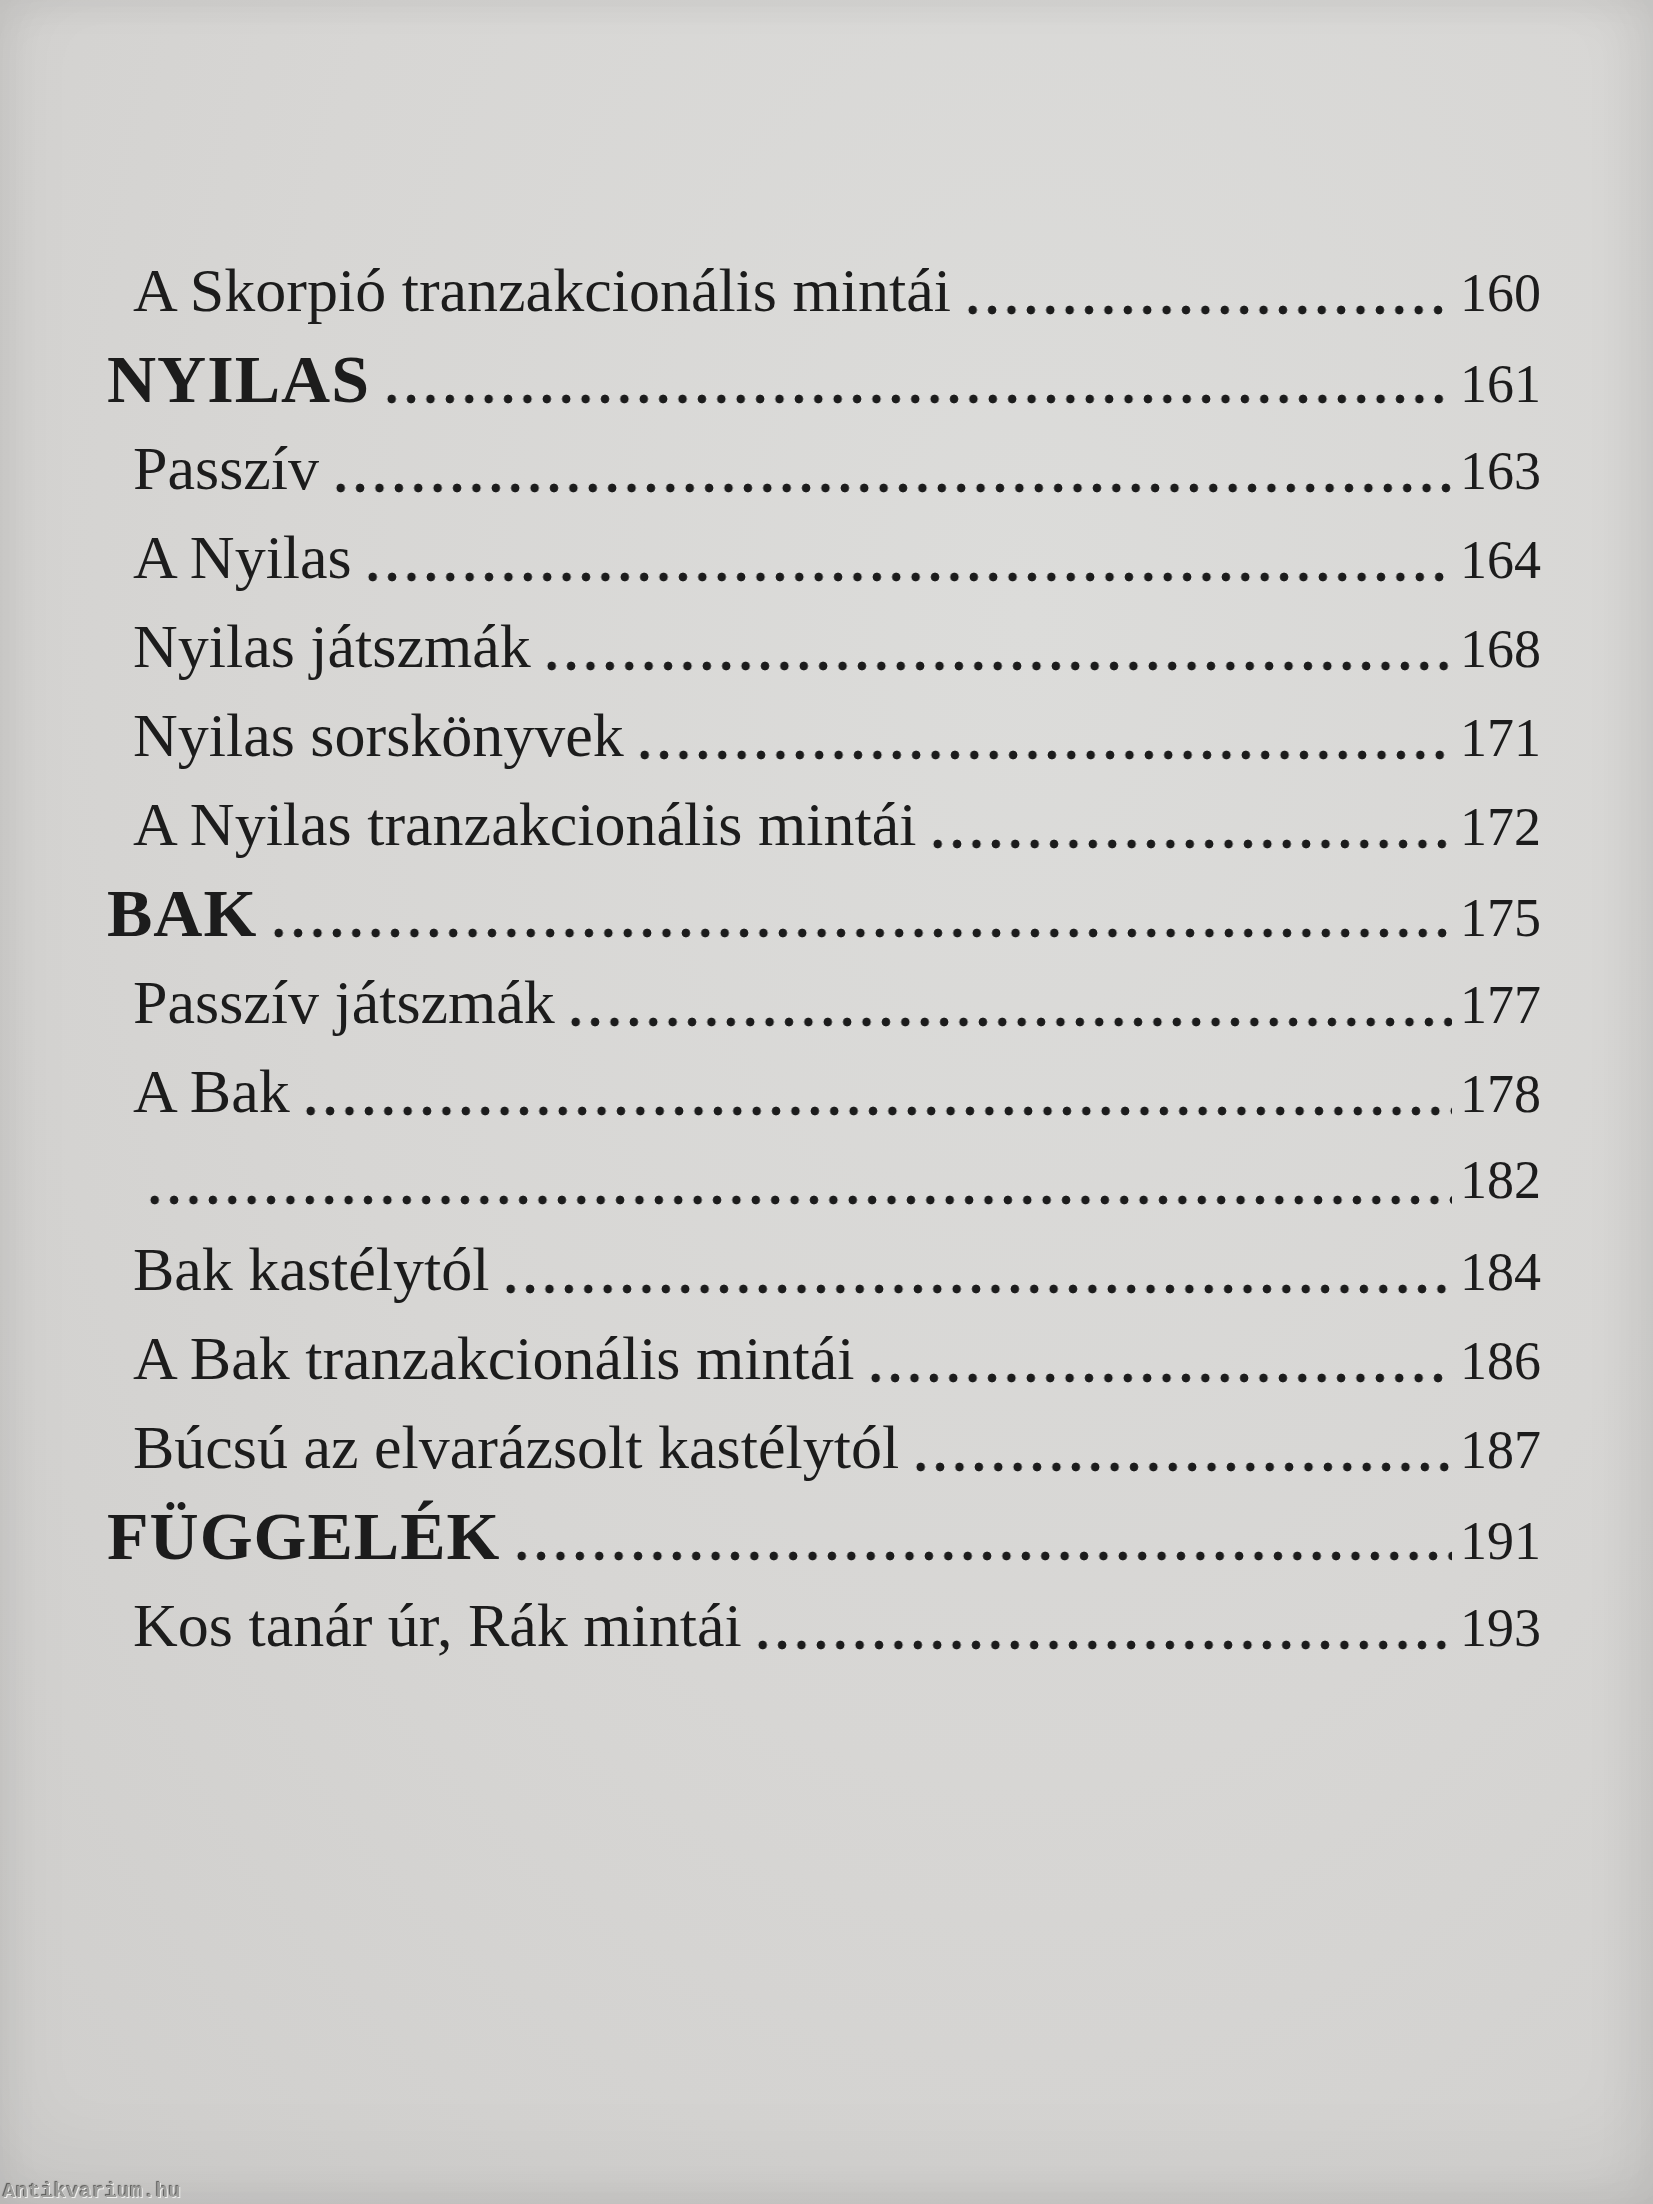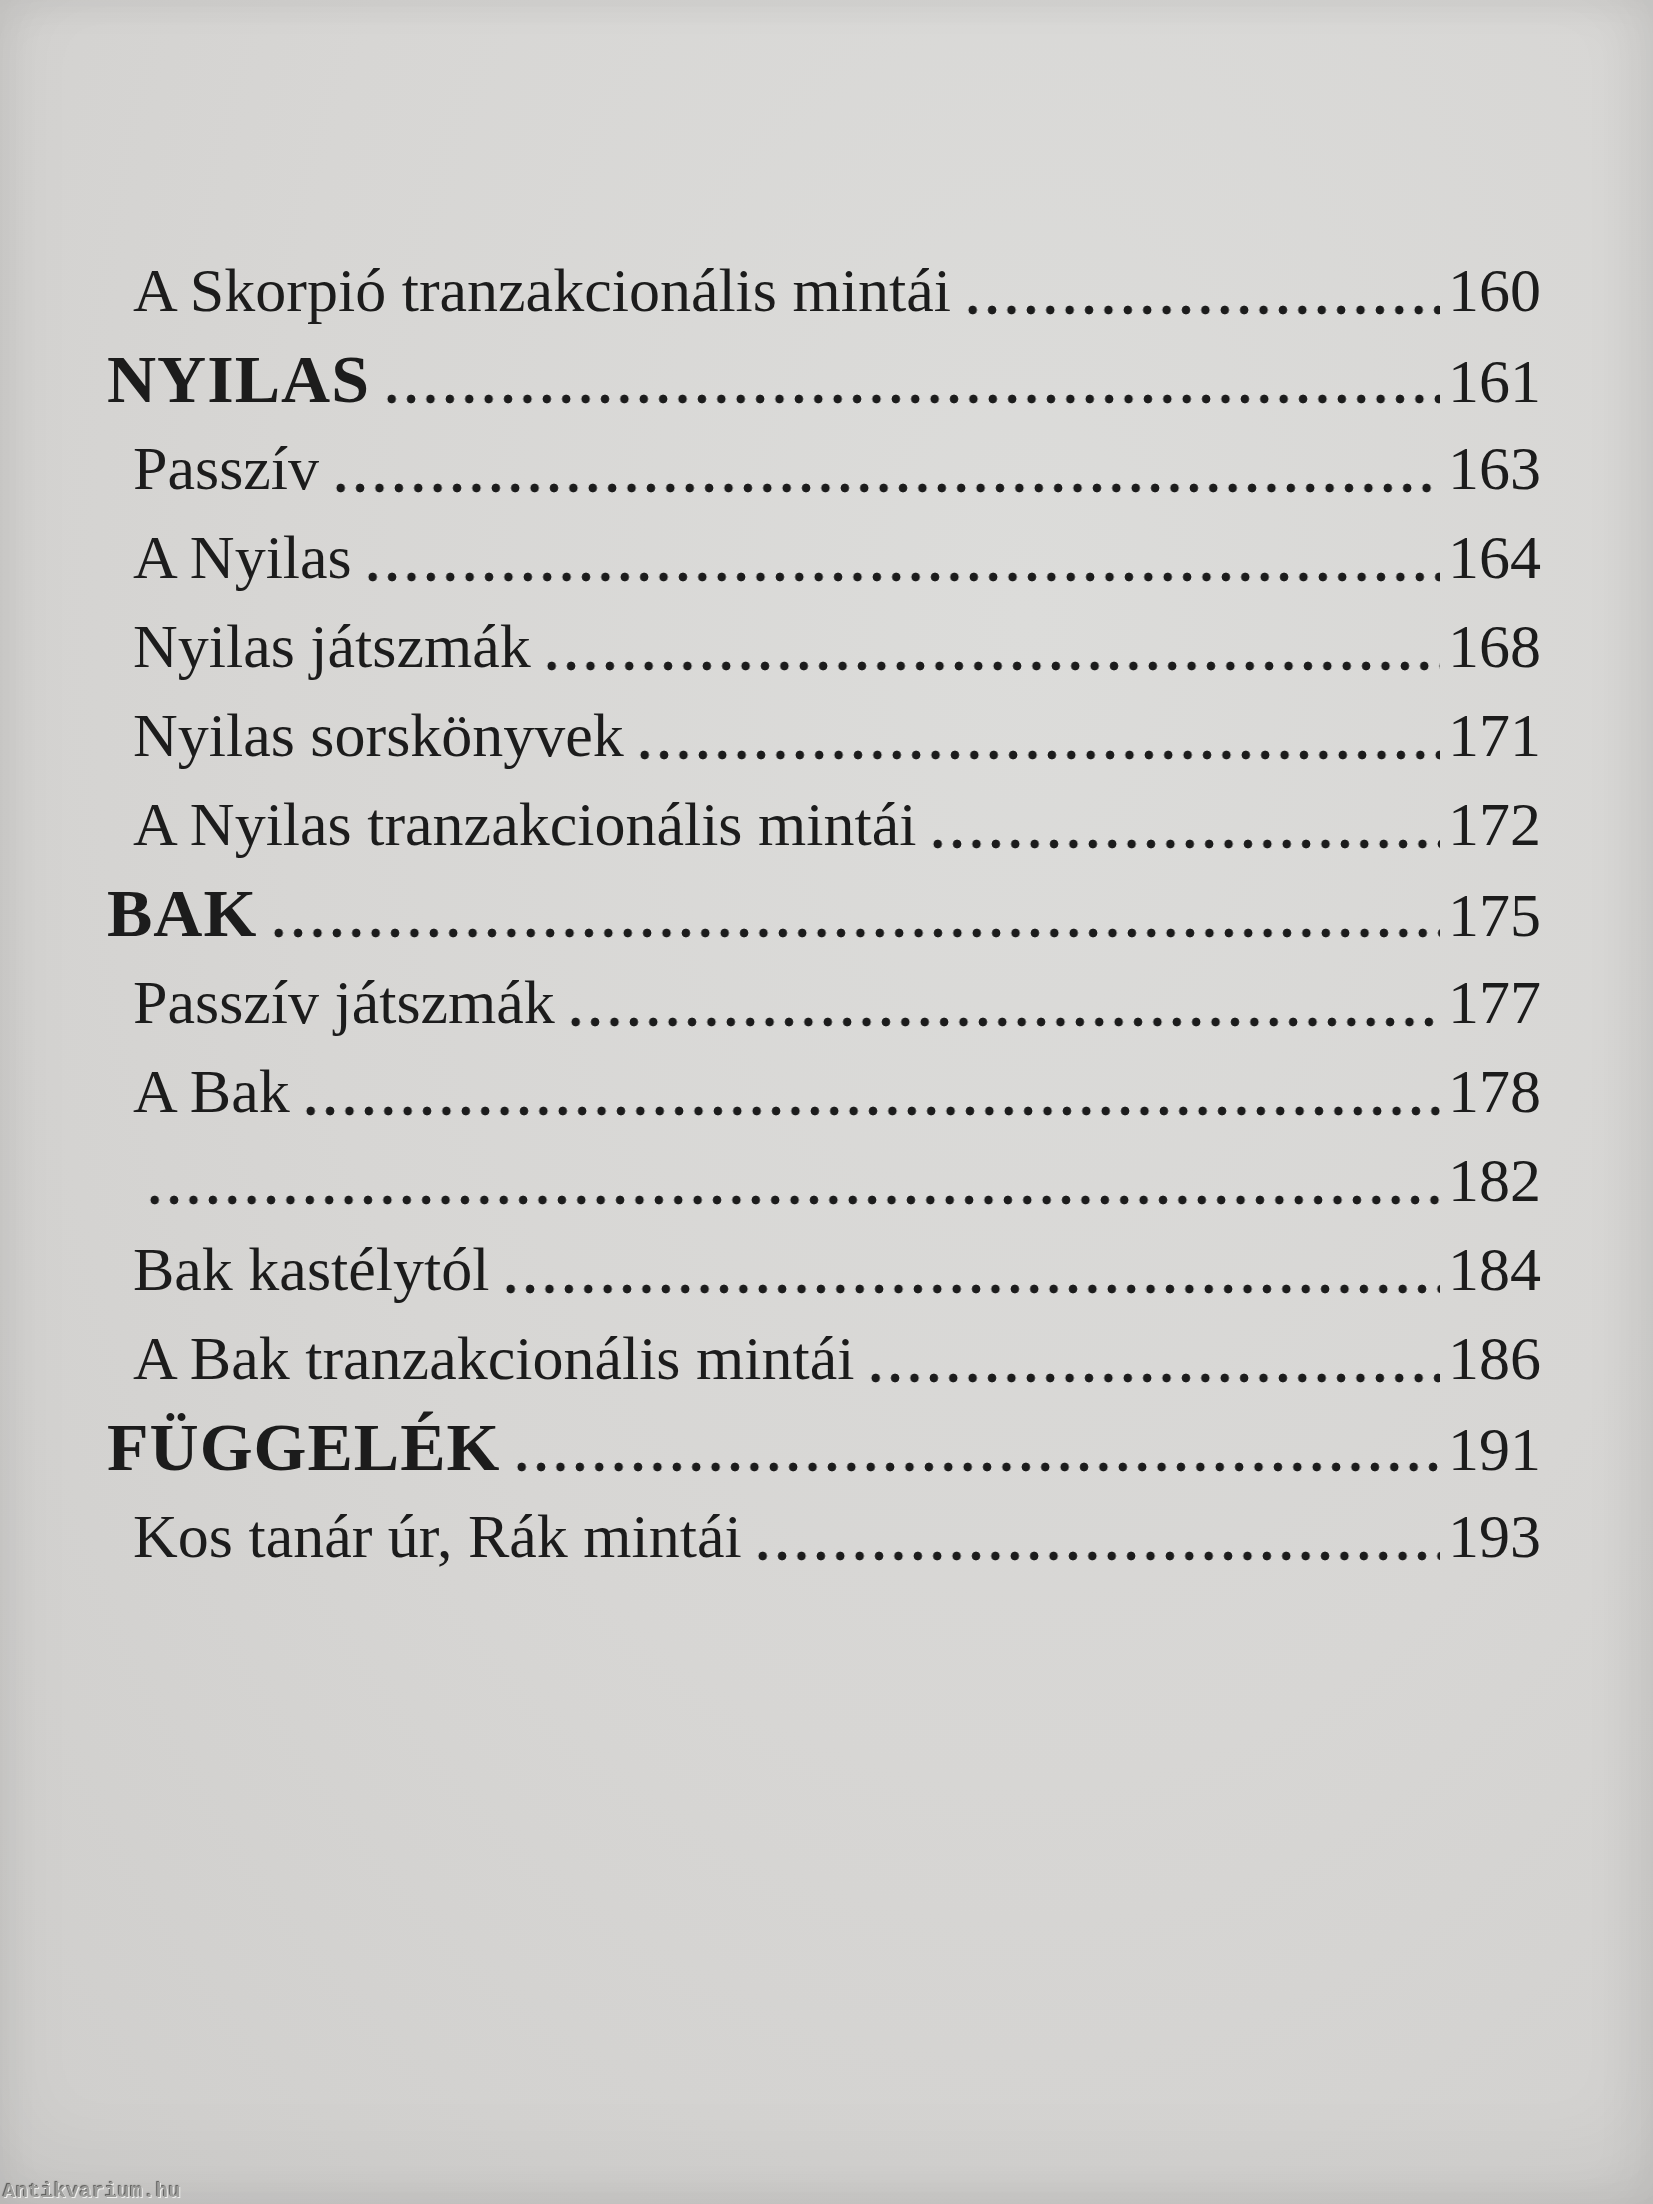--- a/index.html
+++ b/index.html
@@ -38,21 +38,21 @@
     padding-left: 133px;
     font-size: 62px;
   }
   .row.top {
     padding-left: 107px;
     font-size: 68px;
     font-weight: bold;
     letter-spacing: 1px;
   }
   .label { flex: 0 0 auto; text-align: center; }
-  .num   { flex: 0 0 auto; font-size: 62px; font-weight: normal; letter-spacing: 0; }
+  .num   { flex: 0 0 auto; font-size: 54px; font-weight: normal; letter-spacing: 0; }
   .dots {
     flex: 1 1 auto;
     align-self: stretch;
     margin: 0 7.8px 0 11.6px;
     background-image: radial-gradient(circle, var(--ink, #1c1c1c) 3.9px, rgba(0,0,0,0) 4.6px);
     background-size: 19.4px 9.7px;
     background-repeat: repeat-x;
     background-position: left bottom 20.4px;
   }
   .watermark {
@@ -131,20 +131,25 @@
       <div class="row sub">
     <span class="label">Bak kastélytól</span>
     <span class="dots"></span>
     <span class="num">184</span>
   </div>
       <div class="row sub">
     <span class="label">A Bak tranzakcionális mintái</span>
     <span class="dots"></span>
     <span class="num">186</span>
   </div>
+      <div class="row sub">
+    <span class="label">Búcsú az elvarázsolt kastélytól</span>
+    <span class="dots"></span>
+    <span class="num">187</span>
+  </div>
       <div class="row top">
     <span class="label">FÜGGELÉK</span>
     <span class="dots"></span>
     <span class="num">191</span>
   </div>
       <div class="row sub">
     <span class="label">Kos tanár úr, Rák mintái</span>
     <span class="dots"></span>
     <span class="num">193</span>
   </div>

